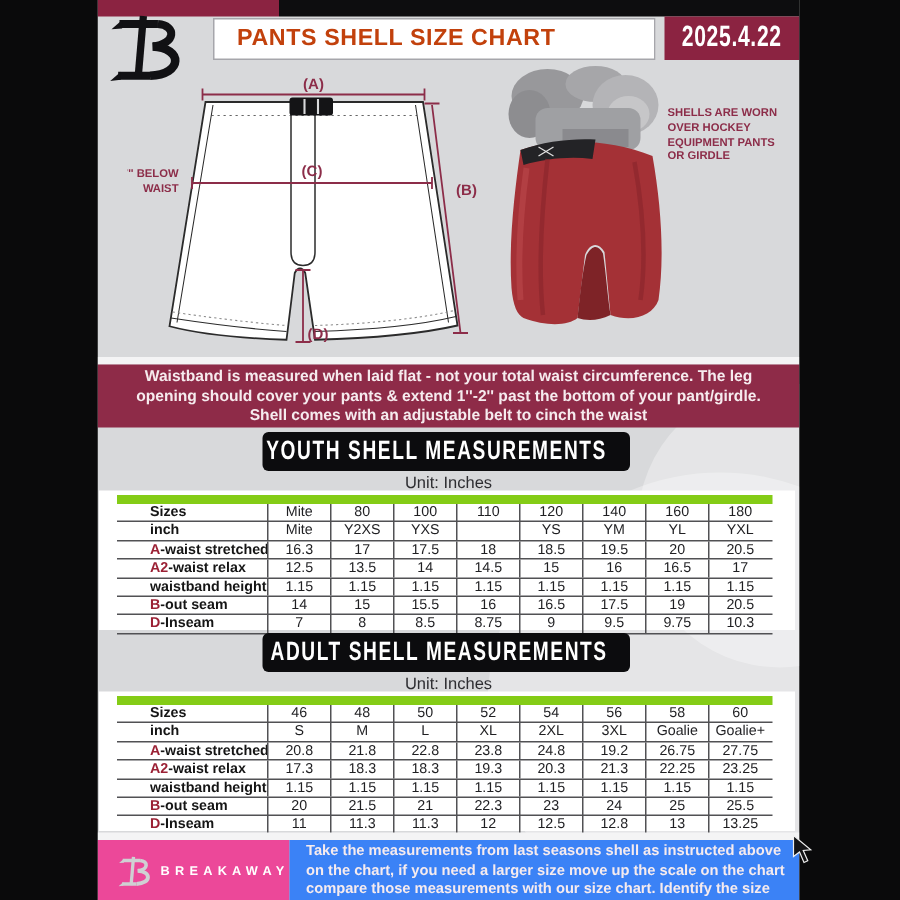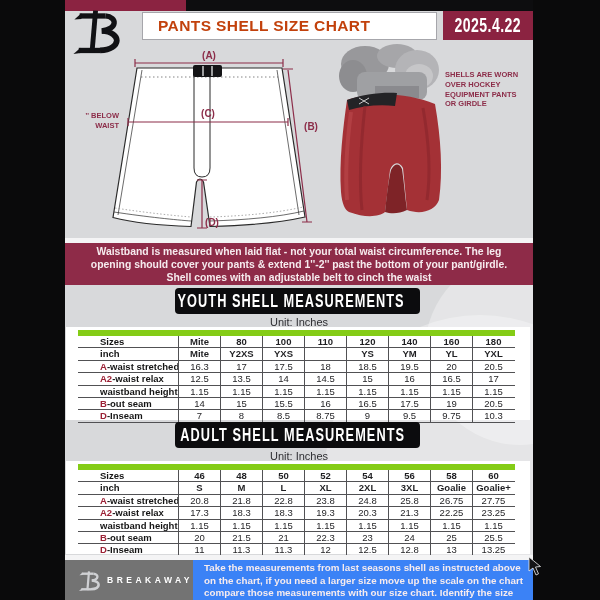--- a/index.html
+++ b/index.html
@@ -29,26 +29,26 @@
          justify-content:flex-end;z-index:3;}
   .shout span{display:inline-block;transform:scale(.88,1.22);font-size:14.5px;font-weight:bold;color:#fff;letter-spacing:1.2px;white-space:nowrap;}
   .unit{width:468px;left:0;text-align:center;font-size:11px;color:#2e2e32;z-index:3;}
   
   .panel{left:1px;width:464px;height:93px;background:#fff;z-index:2;}
   .ttable{position:absolute;left:12px;top:3px;width:437px;border-top:6px solid #84cc16;}
   .trow{display:grid;grid-template-columns:100px repeat(8,42px);height:12.4px;box-sizing:border-box;
         border-bottom:1px solid #515154;font-size:9.5px;line-height:11.6px;color:#1f1f22;}
   .tlabel{padding-left:22px;font-weight:bold;color:#151515;white-space:nowrap;}
   .tcell{text-align:center;border-left:1px solid #515154;}
-  .trow.hdr .tcell{font-weight:bold;}
+  .trow.hdr .tcell{font-weight:normal;}
   .acc{color:#9b2135;}
   
   .caption{left:380px;top:70px;width:86px;color:#8c2d49;font-size:7.5px;font-weight:bold;line-height:9.8px;z-index:3;}
   
-  .foot-black{left:0;top:560px;width:128px;height:40px;background:#737373;display:flex;align-items:center;z-index:3;}
+  .foot-black{left:0;top:560px;width:128px;height:40px;background:#ec4899;display:flex;align-items:center;z-index:3;}
   .brand{color:#fff;font-size:8.5px;font-weight:bold;letter-spacing:3.5px;margin-left:4px;}
   .foot-maroon{left:128px;top:560px;width:340px;height:40px;background:#3b82f6;color:#f6ebee;z-index:3;
                font-size:9.8px;font-weight:bold;line-height:12.6px;padding:2px 0 0 11px;box-sizing:border-box;}
   .sidebar{position:absolute;top:0;width:65px;height:600px;background:#0a0a0b;z-index:5;}
   .sidebar.right{left:533px;width:67px;}
   #cursor{position:absolute;left:528px;top:556px;z-index:6;}
   svg text{font-family:"Liberation Sans",sans-serif;}
 </style>
 </head>
 <body>
@@ -263,21 +263,21 @@
             <div class="tcell">Goalie</div>
             <div class="tcell">Goalie+</div>
           </div>
           <div class="trow">
             <div class="tlabel"><span class="acc">A</span><span>-waist stretched</span></div>
             <div class="tcell">20.8</div>
             <div class="tcell">21.8</div>
             <div class="tcell">22.8</div>
             <div class="tcell">23.8</div>
             <div class="tcell">24.8</div>
-            <div class="tcell">25.8</div>
+            <div class="tcell">19.2</div>
             <div class="tcell">26.75</div>
             <div class="tcell">27.75</div>
           </div>
           <div class="trow">
             <div class="tlabel"><span class="acc">A2</span><span>-waist relax</span></div>
             <div class="tcell">17.3</div>
             <div class="tcell">18.3</div>
             <div class="tcell">18.3</div>
             <div class="tcell">19.3</div>
             <div class="tcell">20.3</div>

